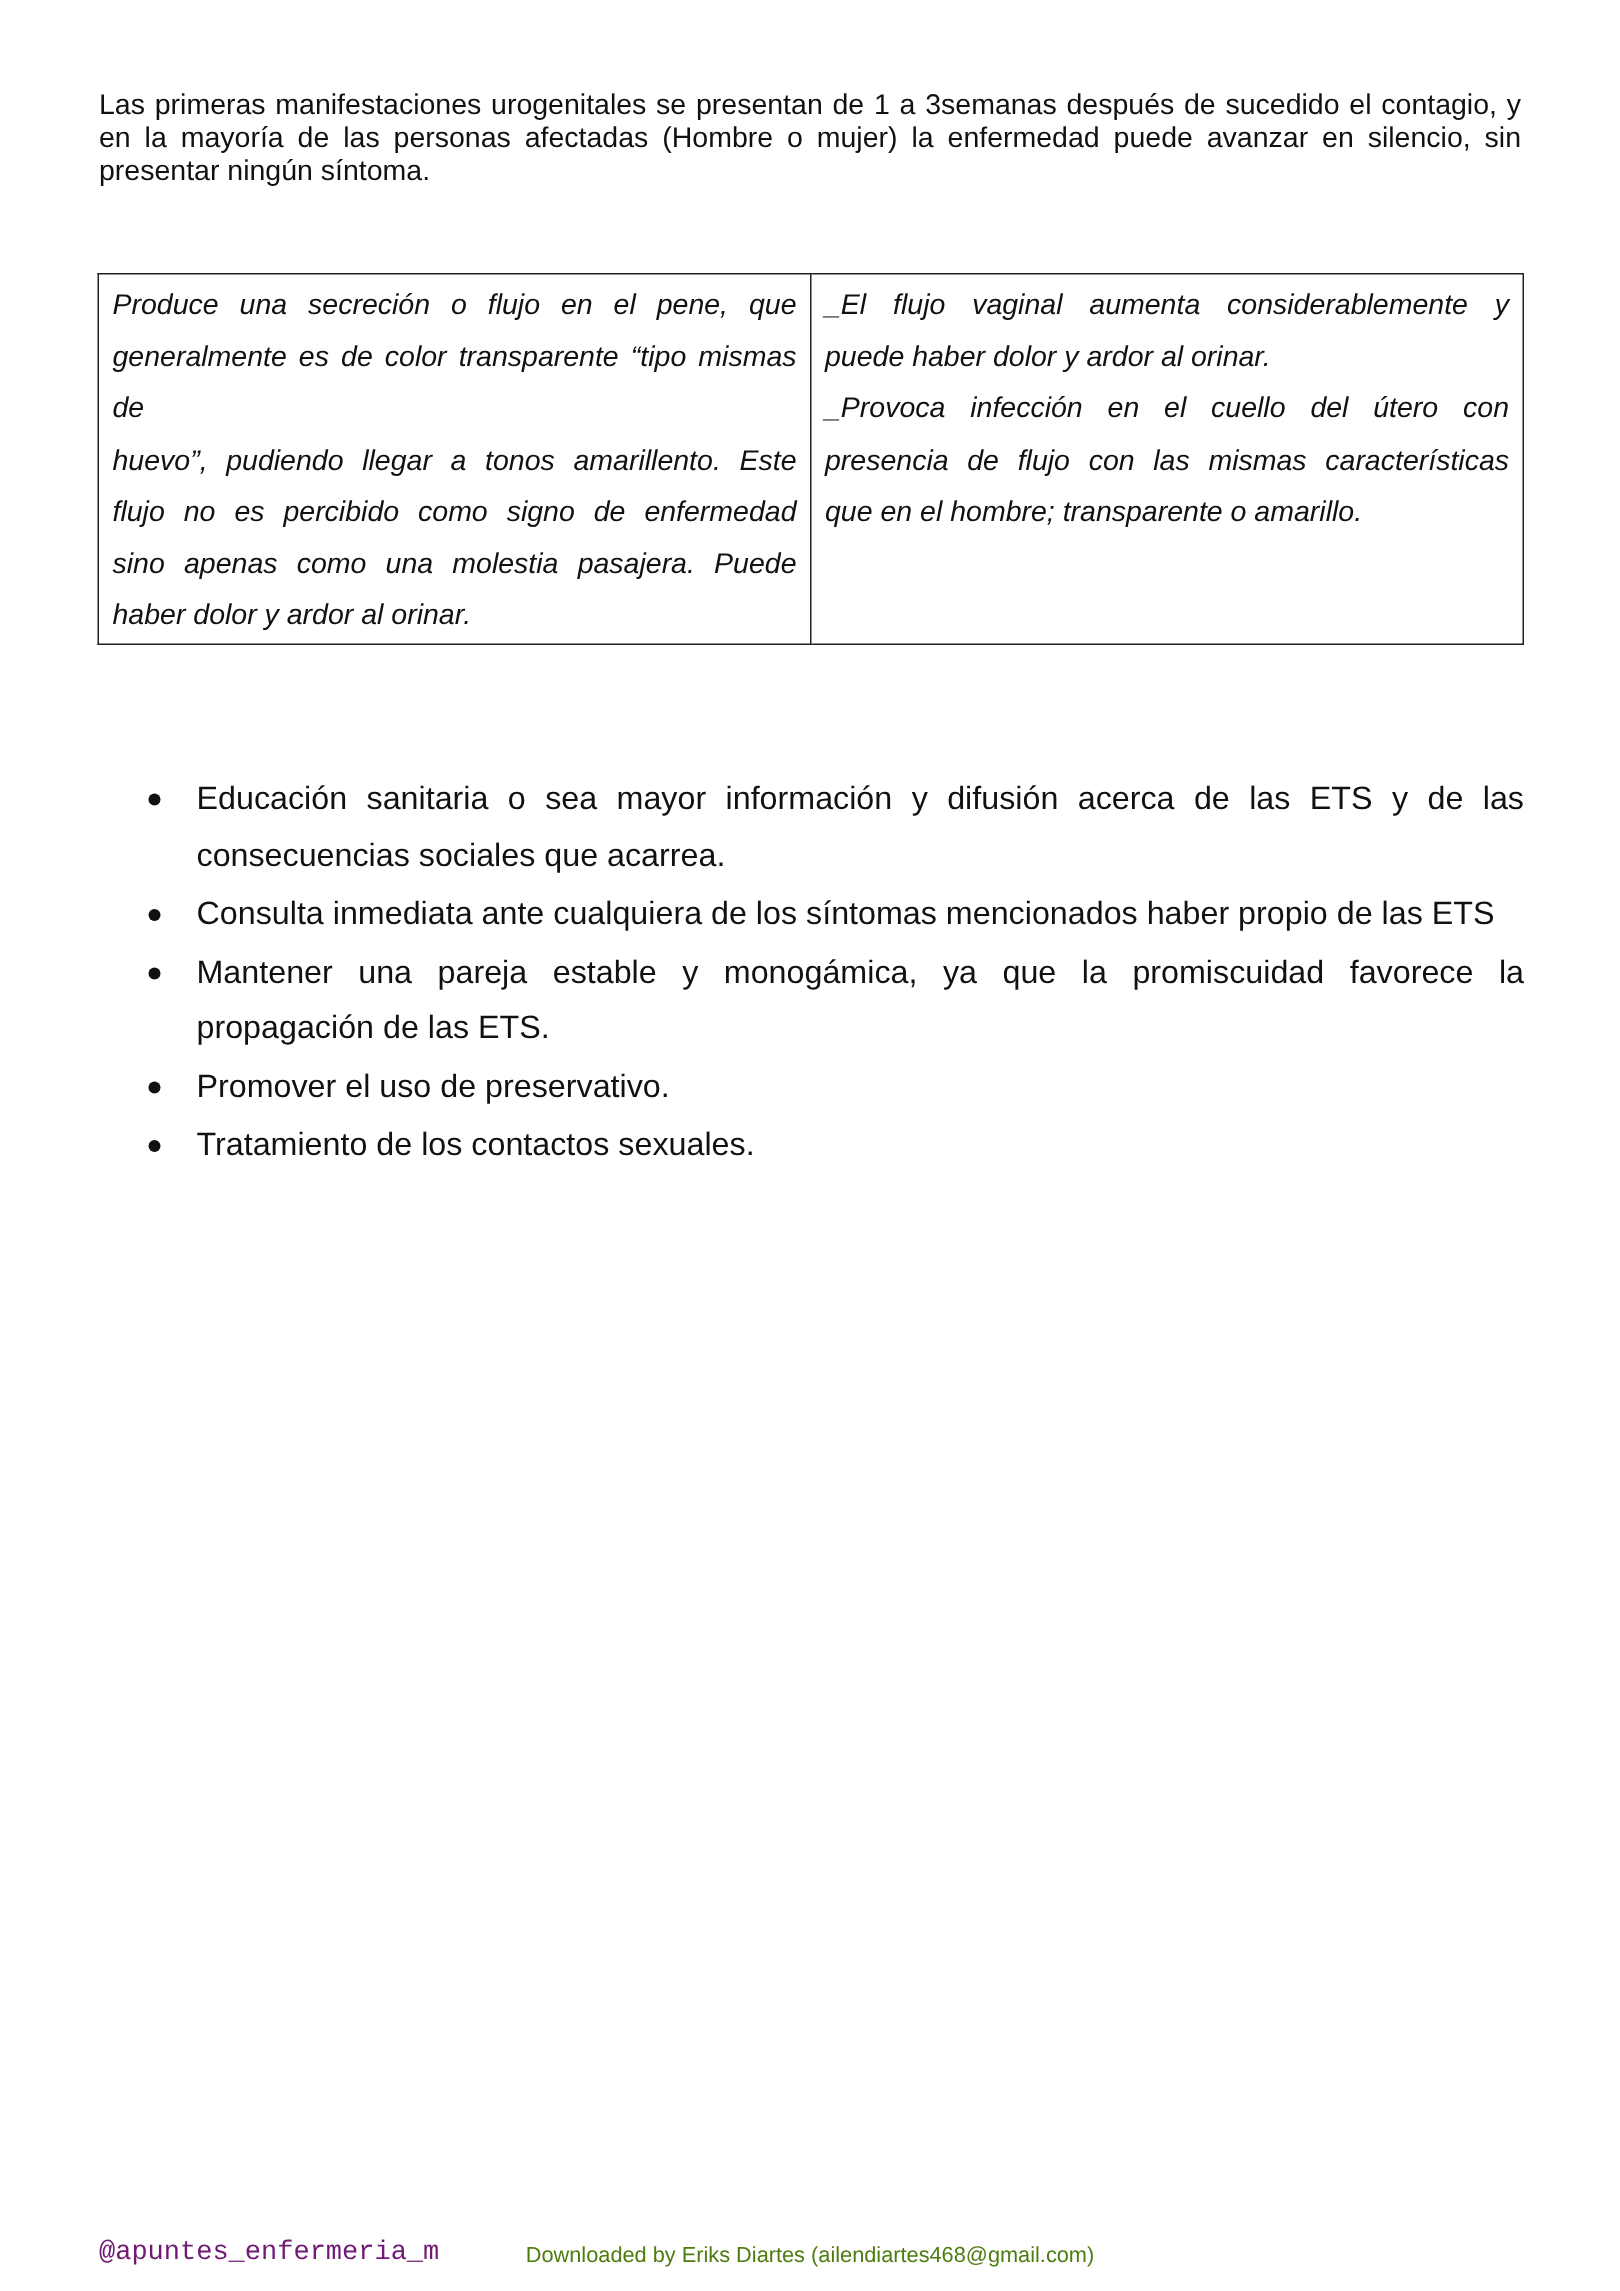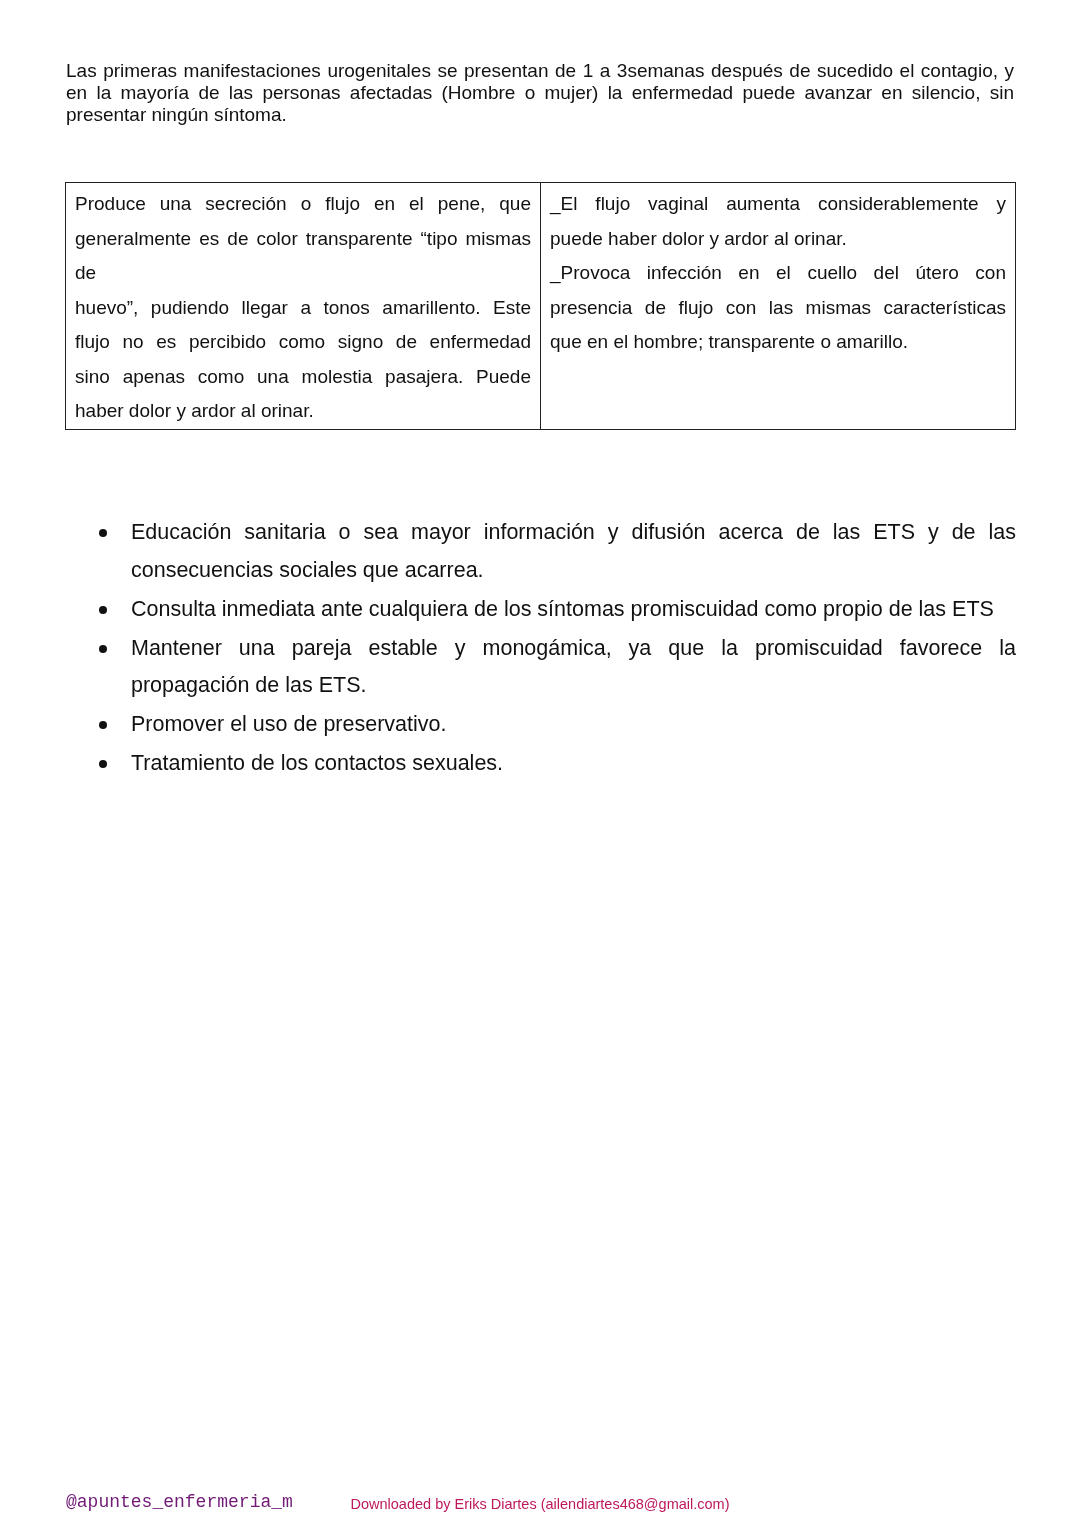--- a/index.html
+++ b/index.html
@@ -6,35 +6,35 @@
   body { width: 1080px; height: 1527px; position: relative; overflow: hidden;
          font-family: "Liberation Sans", sans-serif; color: #111; }
   .intro { position: absolute; left: 66px; top: 60px; width: 948px;
            font-size: 19px; line-height: 22px; text-align: justify; }
   .intro p { margin: 0; }
   table.cmp { position: absolute; left: 65px; top: 182px; width: 951px;
               border-collapse: collapse; font-size: 19px; }
   table.cmp td, table.cmp th { border: 1.5px solid #222; vertical-align: top;
               font-weight: normal; text-align: left; }
   table.cmp th { height: 33px; padding: 0 9px; line-height: 26px; }
-  table.cmp td { height: 239px; padding: 4px 9px 0 9px; line-height: 34.5px; text-align: justify; }
+  table.cmp td { height: 239px; padding: 4px 9px 0 9px; line-height: 34.5px; text-align: justify; font-style: italic; }
   table.cmp .c1 { width: 456px; }
   .jline { display: block; text-align: justify; text-align-last: justify; }
   .lline { display: block; }
   .section { position: absolute; left: 66px; top: 508px; width: 950px; }
   .section h2 { margin: 0; font-size: 19px; font-weight: bold; line-height: 28px; }
   .section h2 .colon { font-weight: normal; }
   ul.bul { list-style: none; margin: 6px 0 0 0; padding: 0; font-size: 21.5px; line-height: 37.5px; }
   ul.bul li { position: relative; padding-left: 65px; margin-bottom: 1.5px; text-align: justify; }
   ul.bul li .dot { position: absolute; left: 33px; top: 15px; width: 8px; height: 8px;
                    border-radius: 50%; background: #111; }
   .footer-handle { position: absolute; left: 66px; top: 1492px; font-size: 19px; color: #701a75;
                    font-family: Liberation Mono, monospace; font-size: 18px; }
   .download { position: absolute; left: 0; width: 1080px; top: 1496px; text-align: center;
-              font-size: 14.5px; color: #be185d; }
+              font-size: 14.5px; color: #4d7c0f; }
 </style>
 </head>
 <body>
 
 <div class="intro">
   <p>Las primeras manifestaciones urogenitales se presentan de 1 a 3semanas después de sucedido el contagio, y en la mayoría de las personas afectadas (Hombre o mujer) la enfermedad puede avanzar en silencio, sin presentar ningún síntoma.</p>
 </div>
 
 <table class="cmp">
   <tbody>
@@ -54,21 +54,21 @@
       <span class="jline">presencia de flujo con las mismas características</span>
       <span class="lline">que en el hombre; transparente o amarillo.</span>
     </td>
   </tr>
 </tbody>
   </table>
 
 <div class="section">
   <ul class="bul">
     <li><span class="dot"></span><span>Educación sanitaria o sea mayor información y difusión acerca de las ETS y de las consecuencias sociales que acarrea.</span></li>
-    <li><span class="dot"></span><span>Consulta inmediata ante cualquiera de los síntomas promiscuidad como propio de las ETS</span></li>
+    <li><span class="dot"></span><span>Consulta inmediata ante cualquiera de los síntomas mencionados haber propio de las ETS</span></li>
     <li><span class="dot"></span><span>Mantener una pareja estable y monogámica, ya que la promiscuidad favorece la propagación de las ETS.</span></li>
     <li><span class="dot"></span><span>Promover el uso de preservativo.</span></li>
     <li><span class="dot"></span><span>Tratamiento de los contactos sexuales.</span></li>
   </ul>
 </div>
 
 <div class="footer-handle">@apuntes_enfermeria_m</div>
 <div class="download">Downloaded by Eriks Diartes (ailendiartes468@gmail.com)</div>
 
 </body></html>

